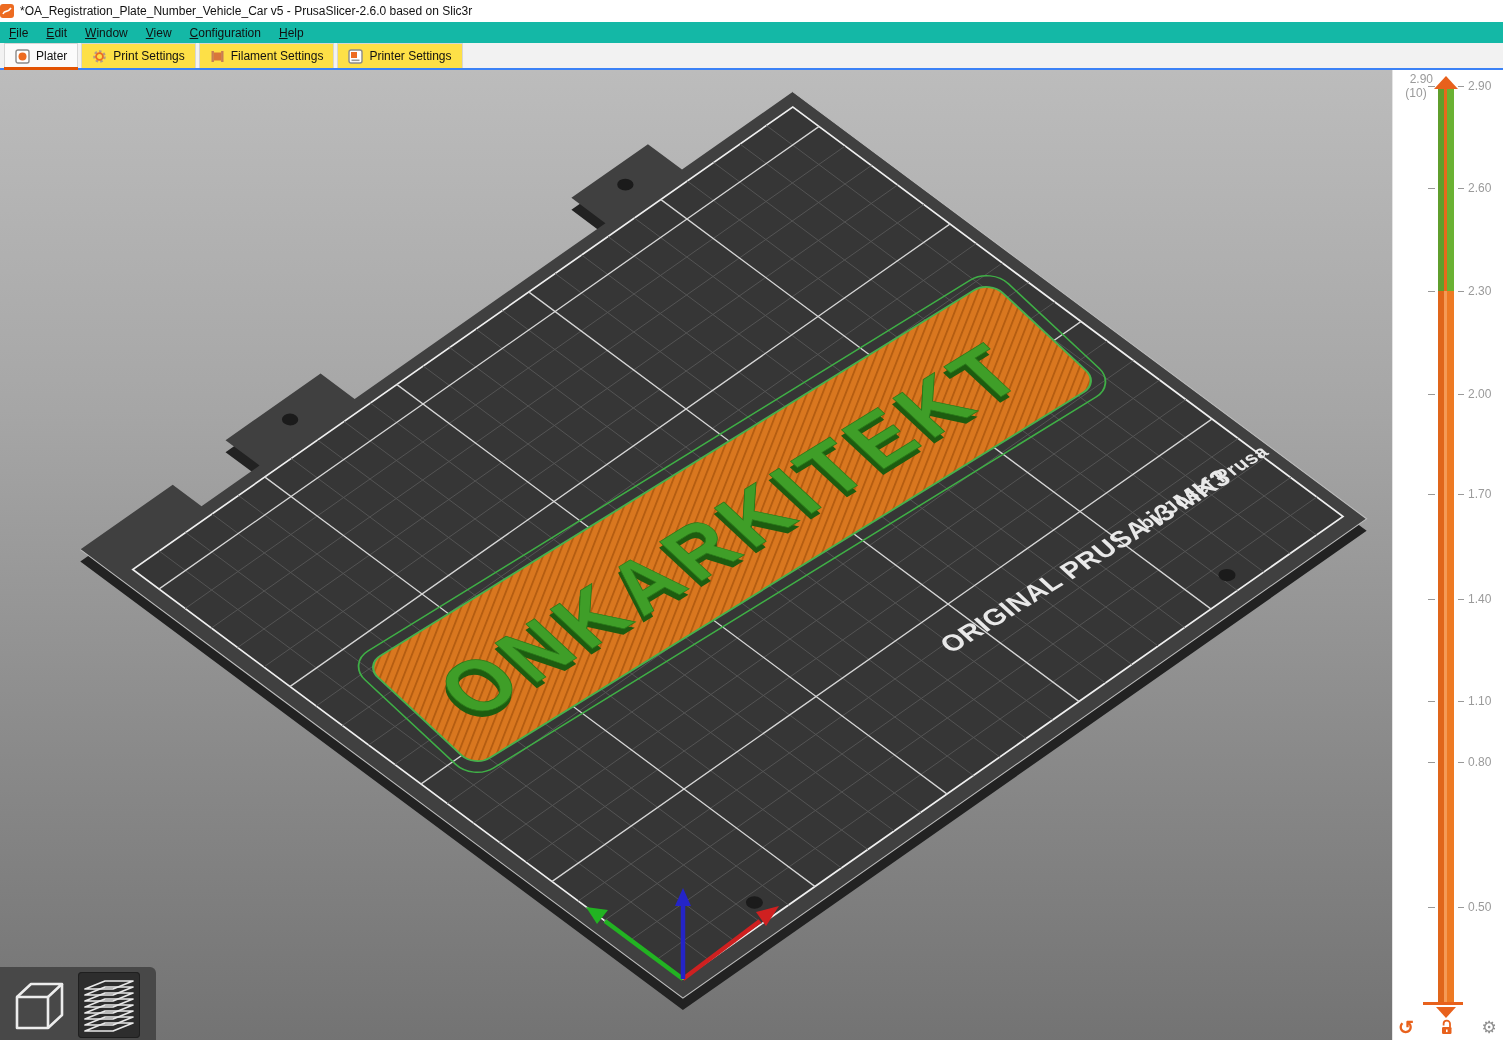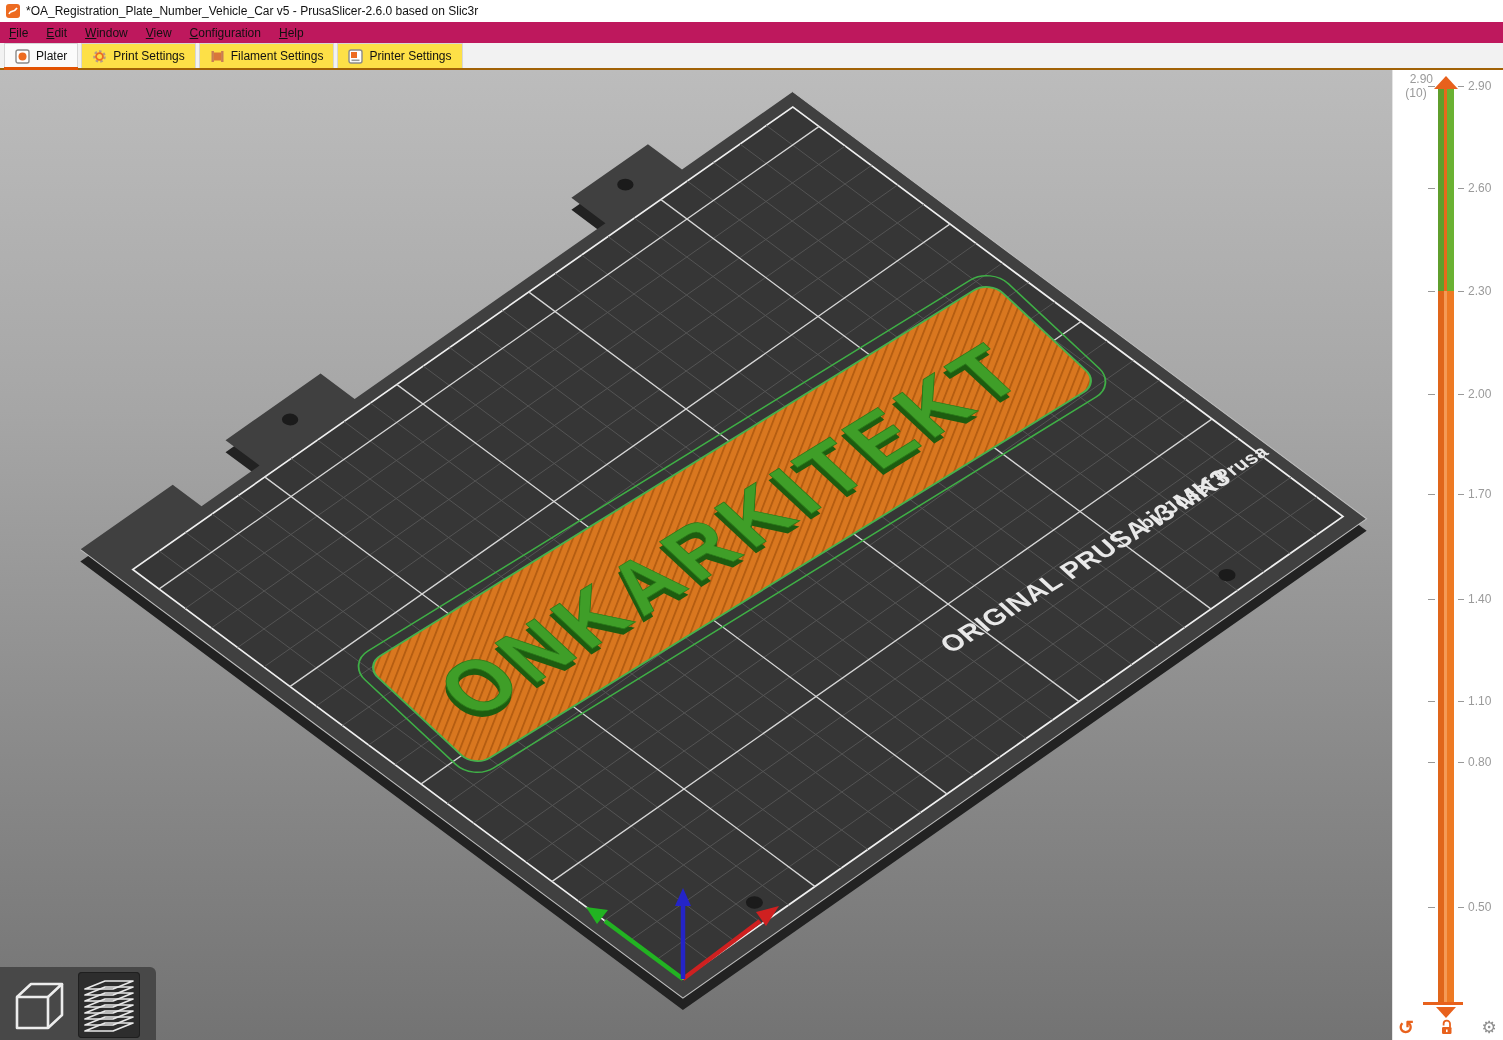--- a/index.html
+++ b/index.html
@@ -1,28 +1,28 @@
 <!DOCTYPE html>
 <html><head>
 <meta charset="utf-8">
 <style>
   html,body{margin:0;padding:0;}
   body{
     width:1503px;height:1040px;overflow:hidden;background:#fff;
     font-family:"Liberation Sans",sans-serif;-webkit-font-smoothing:antialiased;
   }
   
-  .titlebar{height:22px;display:flex;align-items:center;gap:6px;padding-left:6px;background:#fff;}
+  .titlebar{height:22px;display:flex;align-items:center;gap:6px;background:#fff;}
   .titlebar .title{font-size:12px;color:#111;white-space:nowrap;}
   
-  .menubar{height:21px;display:flex;align-items:center;background:#be185d;font-size:12px;color:#111;}
+  .menubar{height:21px;display:flex;align-items:center;background:#14b8a6;font-size:12px;color:#111;}
   .menu-item{padding:2px 9px;cursor:default;}
   .menu-item .k{text-decoration:underline;}
   
-  .tabbar{height:25px;background:#f2f2f2;border-bottom:2px solid #a16207;display:flex;align-items:stretch;padding-left:4px;}
+  .tabbar{height:25px;background:#f2f2f2;border-bottom:2px solid #3b82f6;display:flex;align-items:stretch;padding-left:4px;}
   .tab{display:flex;align-items:center;gap:6px;padding:0 10px;font-size:12px;color:#111;
        background:#fde047;border:1px solid #d6d6d6;border-bottom:none;margin-right:3px;position:relative;}
   .tab.selected{background:#fbfbfb;}
   .tab.selected::after{content:"";position:absolute;left:-1px;right:-1px;bottom:-2px;height:3px;background:#e25303;}
   
   .main{display:flex;height:972px;}
   .viewport{position:relative;width:1392px;height:972px;
     background:linear-gradient(180deg,#bcbcbc 0%,#a6a6a6 35%,#8a8a8a 70%,#737373 100%);}
   .viewport svg.scene{position:absolute;left:0;top:0;}
   

